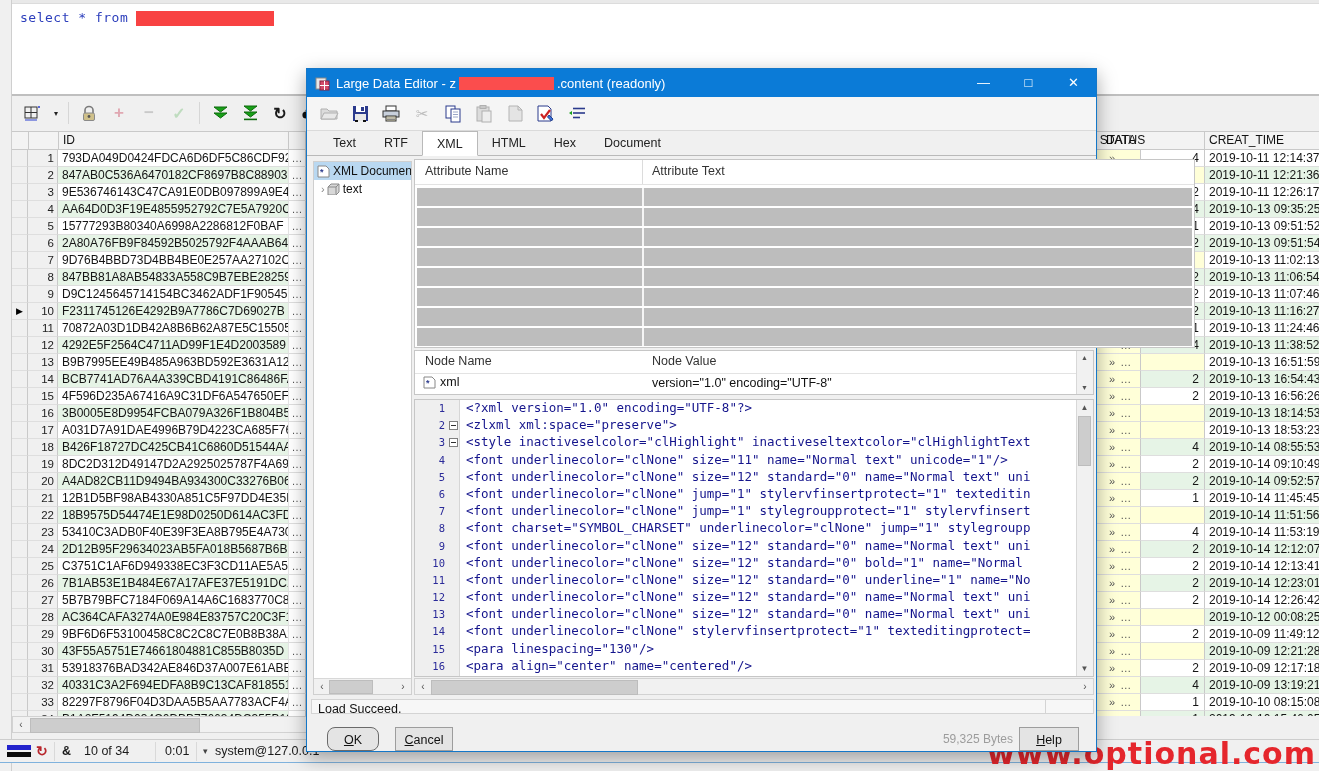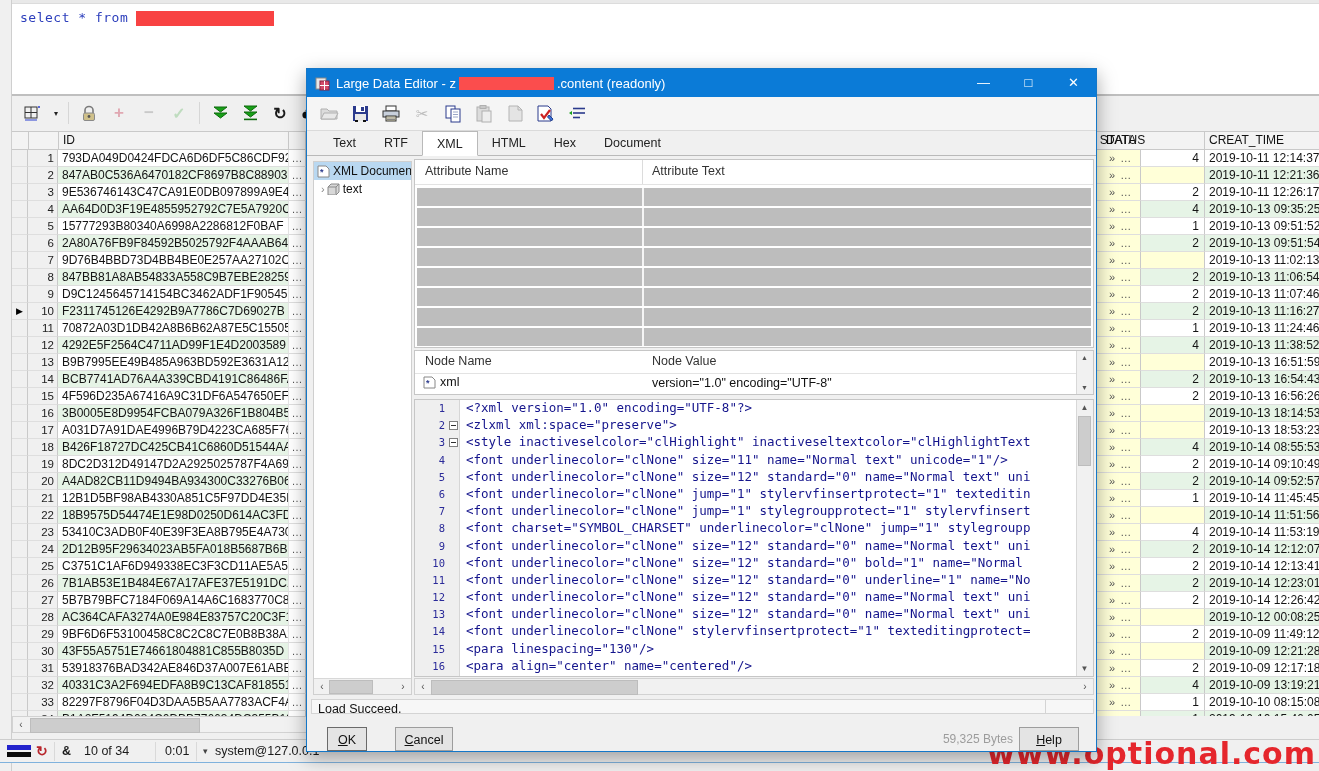--- a/index.html
+++ b/index.html
@@ -56,21 +56,21 @@
   .dlg-tabs{height:25px;display:flex;padding-left:12px;background:#f0f0f0;border-bottom:1px solid #b9b9b9;box-sizing:border-box;}
   .tab{padding:5px 14px 0;font-size:12.5px;color:#222;height:25px;box-sizing:border-box;white-space:nowrap;}
   .tab.active{background:#fff;border:1px solid #b9b9b9;border-bottom:1px solid #fff;margin-bottom:-1px;}
 
   .tree{position:absolute;left:6px;top:92px;width:99px;height:534px;background:#fff;border:1px solid #cfcfcf;box-sizing:border-box;overflow:hidden;}
   .tree-item{display:flex;align-items:center;height:18px;font-size:12px;color:#111;padding-left:3px;white-space:nowrap;overflow:hidden;}
   .tree-item.selected{background:#b9d8f1;}
   .tree-item .exp{color:#888;font-size:11px;margin:0 2px 0 4px;}
   .tree-hscroll{position:absolute;left:0;bottom:0;width:97px;height:15px;background:#f1f1f1;border-top:1px solid #d8d8d8;}
 
-  .attr-grid{position:absolute;left:107px;top:90px;width:680px;height:189px;background:#fff;border:1px solid #c6c6c6;box-sizing:border-box;overflow:hidden;}
+  .attr-grid{position:absolute;left:107px;top:90px;width:781px;height:189px;background:#fff;border:1px solid #c6c6c6;box-sizing:border-box;overflow:hidden;}
   .pane-head{position:relative;height:24px;border-bottom:1px solid #e3e3e3;font-size:12.5px;color:#333;}
   .pane-head .h1{position:absolute;left:10px;top:4px;}
   .pane-head .h2{position:absolute;left:237px;top:4px;}
   .vdiv{position:absolute;top:0;bottom:0;left:227px;width:1px;background:#dcdcdc;}
   .attr-body{position:relative;padding-top:3px;}
   .attr-row{height:18px;background:#bdbdbd;margin:0 2px 2px 2px;}
   .attr-body .vdiv{background:rgba(255,255,255,.85);width:2px;}
 
   .node-grid{position:absolute;left:107px;top:281px;width:680px;height:45px;background:#fff;border:1px solid #c6c6c6;box-sizing:border-box;}
   .node-row{position:relative;height:20px;font-size:12.5px;color:#111;}
@@ -87,21 +87,21 @@
   .code-lines{position:absolute;left:46px;top:0;right:17px;height:276px;overflow:hidden;}
   .code-line{height:17.2px;line-height:17.2px;font:12.5px "DejaVu Sans Mono",monospace;color:#14148c;white-space:pre;padding-left:5px;}
   .code-vscroll{position:absolute;right:0;top:0;width:16px;height:276px;background:#f1f1f1;border-left:1px solid #d8d8d8;}
   .code-vscroll .a{position:absolute;left:0;width:15px;text-align:center;font-size:8px;color:#555;height:15px;line-height:15px;}
   .code-vscroll .th{position:absolute;left:1px;width:13px;top:16px;height:50px;background:#cdcdcd;border:1px solid #bdbdbd;box-sizing:border-box;}
   .code-hscroll{position:absolute;left:107px;top:609px;width:680px;height:17px;background:#f1f1f1;border:1px solid #d2d2d2;box-sizing:border-box;}
 
   .dlg-status{position:absolute;left:4px;top:630px;width:783px;height:15px;background:#f7f7f7;border:1px solid #d4d4d4;box-sizing:border-box;font-size:12.5px;color:#111;line-height:19px;padding-left:6px;}
   .dlg-status .sep2{position:absolute;left:733px;top:0;bottom:0;width:1px;background:#d4d4d4;}
   .btn{position:absolute;top:658px;height:24px;background:#e4e4e4;border:1px solid #9d9d9d;font-size:12.5px;color:#111;text-align:center;line-height:22px;box-sizing:border-box;font-family:"Liberation Sans",sans-serif;}
-  .btn.ok{left:20px;width:40px;border-color:#6a6a6a;}
+  .btn.ok{left:20px;width:52px;border-color:#6a6a6a;border-radius:8px;}
   .btn.cancel{left:88px;width:58px;}
   .btn.help{left:712px;width:60px;}
   .bytes{position:absolute;left:630px;top:663px;width:76px;font-size:12px;color:#9c9c9c;text-align:right;}
 
   
   .hint-clip{position:absolute;left:468px;top:749px;width:430px;height:9px;overflow:hidden;font-size:12px;color:#1f3864;white-space:nowrap;}
   .statusbar{position:absolute;left:0;top:739px;width:1319px;height:23px;background:#f0f0f0;border-top:1px solid #cdcdcd;font-size:12.5px;color:#1a1a1a;}
   .sb-item{position:absolute;top:0;height:23px;line-height:23px;white-space:nowrap;}
   .sb-vline{position:absolute;top:2px;height:19px;width:1px;background:#d9d9d9;}
   .winicon{position:absolute;left:7px;top:5px;width:24px;height:13px;}

